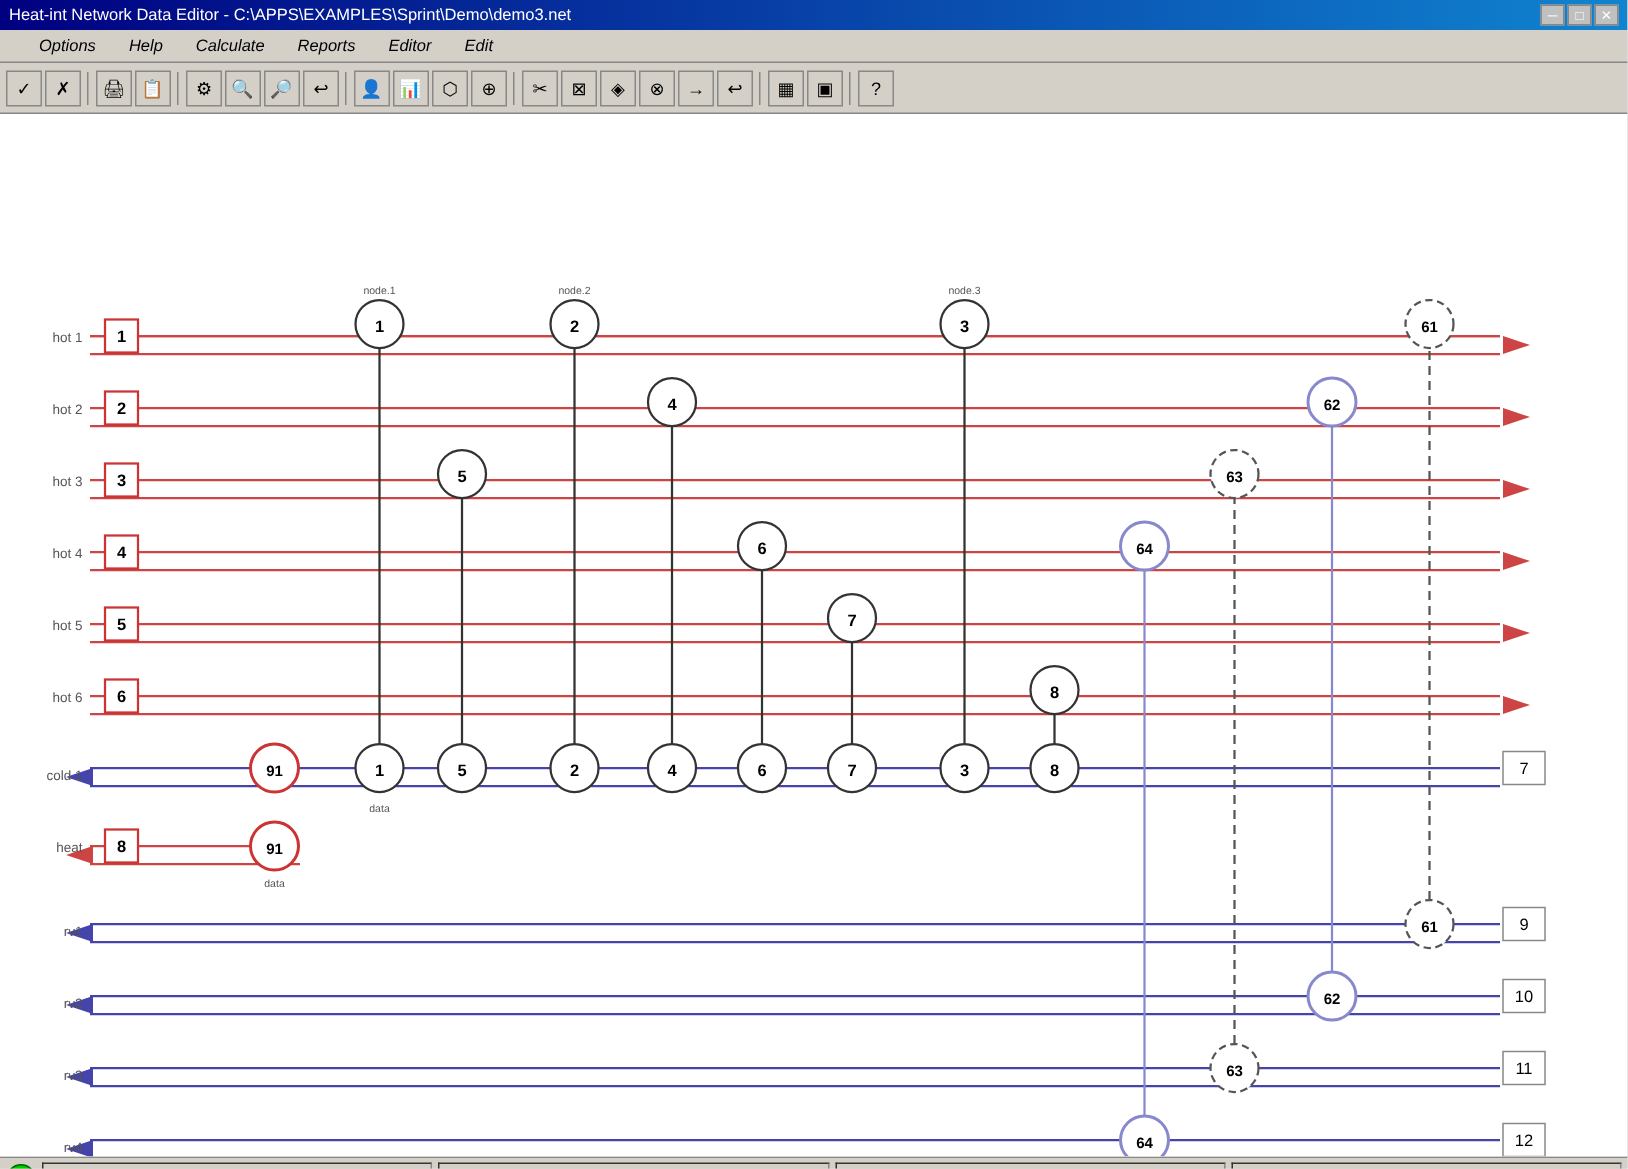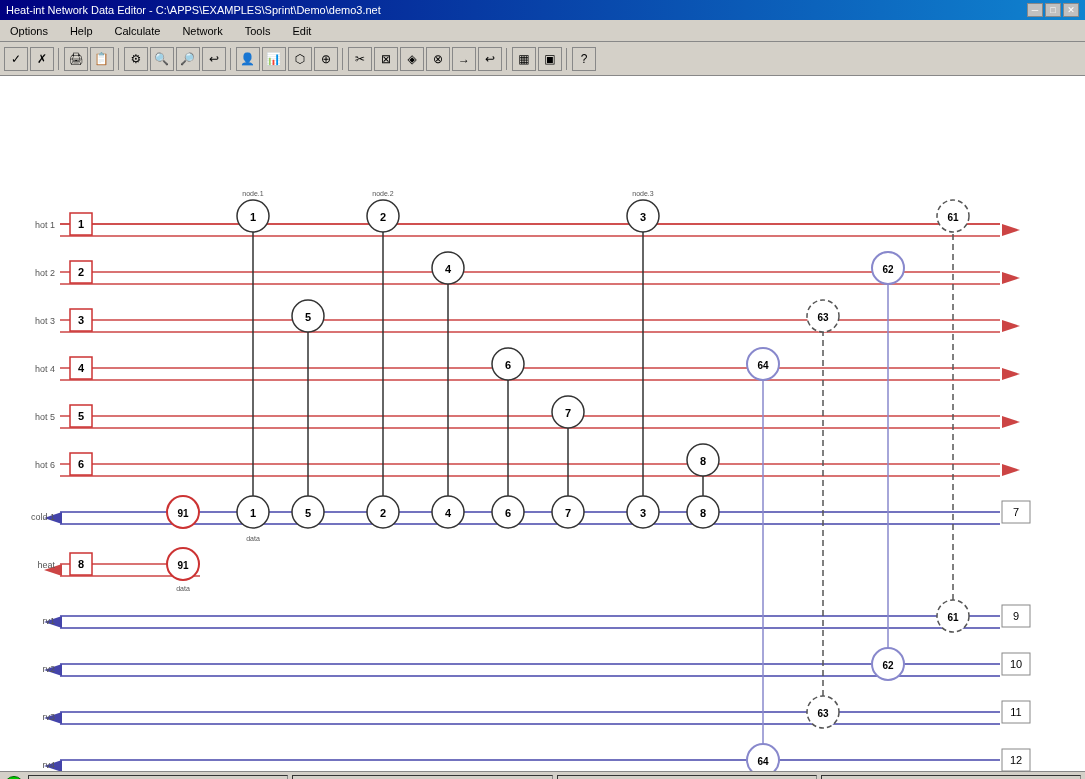--- a/index.html
+++ b/index.html
@@ -24,24 +24,25 @@
       font-size: 9px;
       cursor: pointer;
       display: flex; align-items: center; justify-content: center;
     }
 
     
     .menu-bar {
       background: #d4d0c8;
       border-bottom: 1px solid #888;
       display: flex;
-      padding: 2px 4px;
+      padding: 2px 20px;
       height: 22px;
       align-items: center;
       gap: 10px;
+      font-style: italic;
     }
     .menu-item {
       padding: 2px 6px;
       cursor: pointer;
       font-size: 11px;
       color: #000;
     }
 
     
     .toolbar {
@@ -114,22 +115,22 @@
     <div class="title-btn">─</div>
     <div class="title-btn">□</div>
     <div class="title-btn">✕</div>
   </div>
 </div>
 
 <div class="menu-bar">
   <span class="menu-item">Options</span>
   <span class="menu-item">Help</span>
   <span class="menu-item">Calculate</span>
-  <span class="menu-item">Network</span>
-  <span class="menu-item">Tools</span>
+  <span class="menu-item">Reports</span>
+  <span class="menu-item">Editor</span>
   <span class="menu-item">Edit</span>
 </div>
 
 <div class="toolbar">
   <div class="toolbar-btn">✓</div>
   <div class="toolbar-btn">✗</div>
   <div class="toolbar-separator"></div>
   <div class="toolbar-btn">🖨</div>
   <div class="toolbar-btn">📋</div>
   <div class="toolbar-separator"></div>

